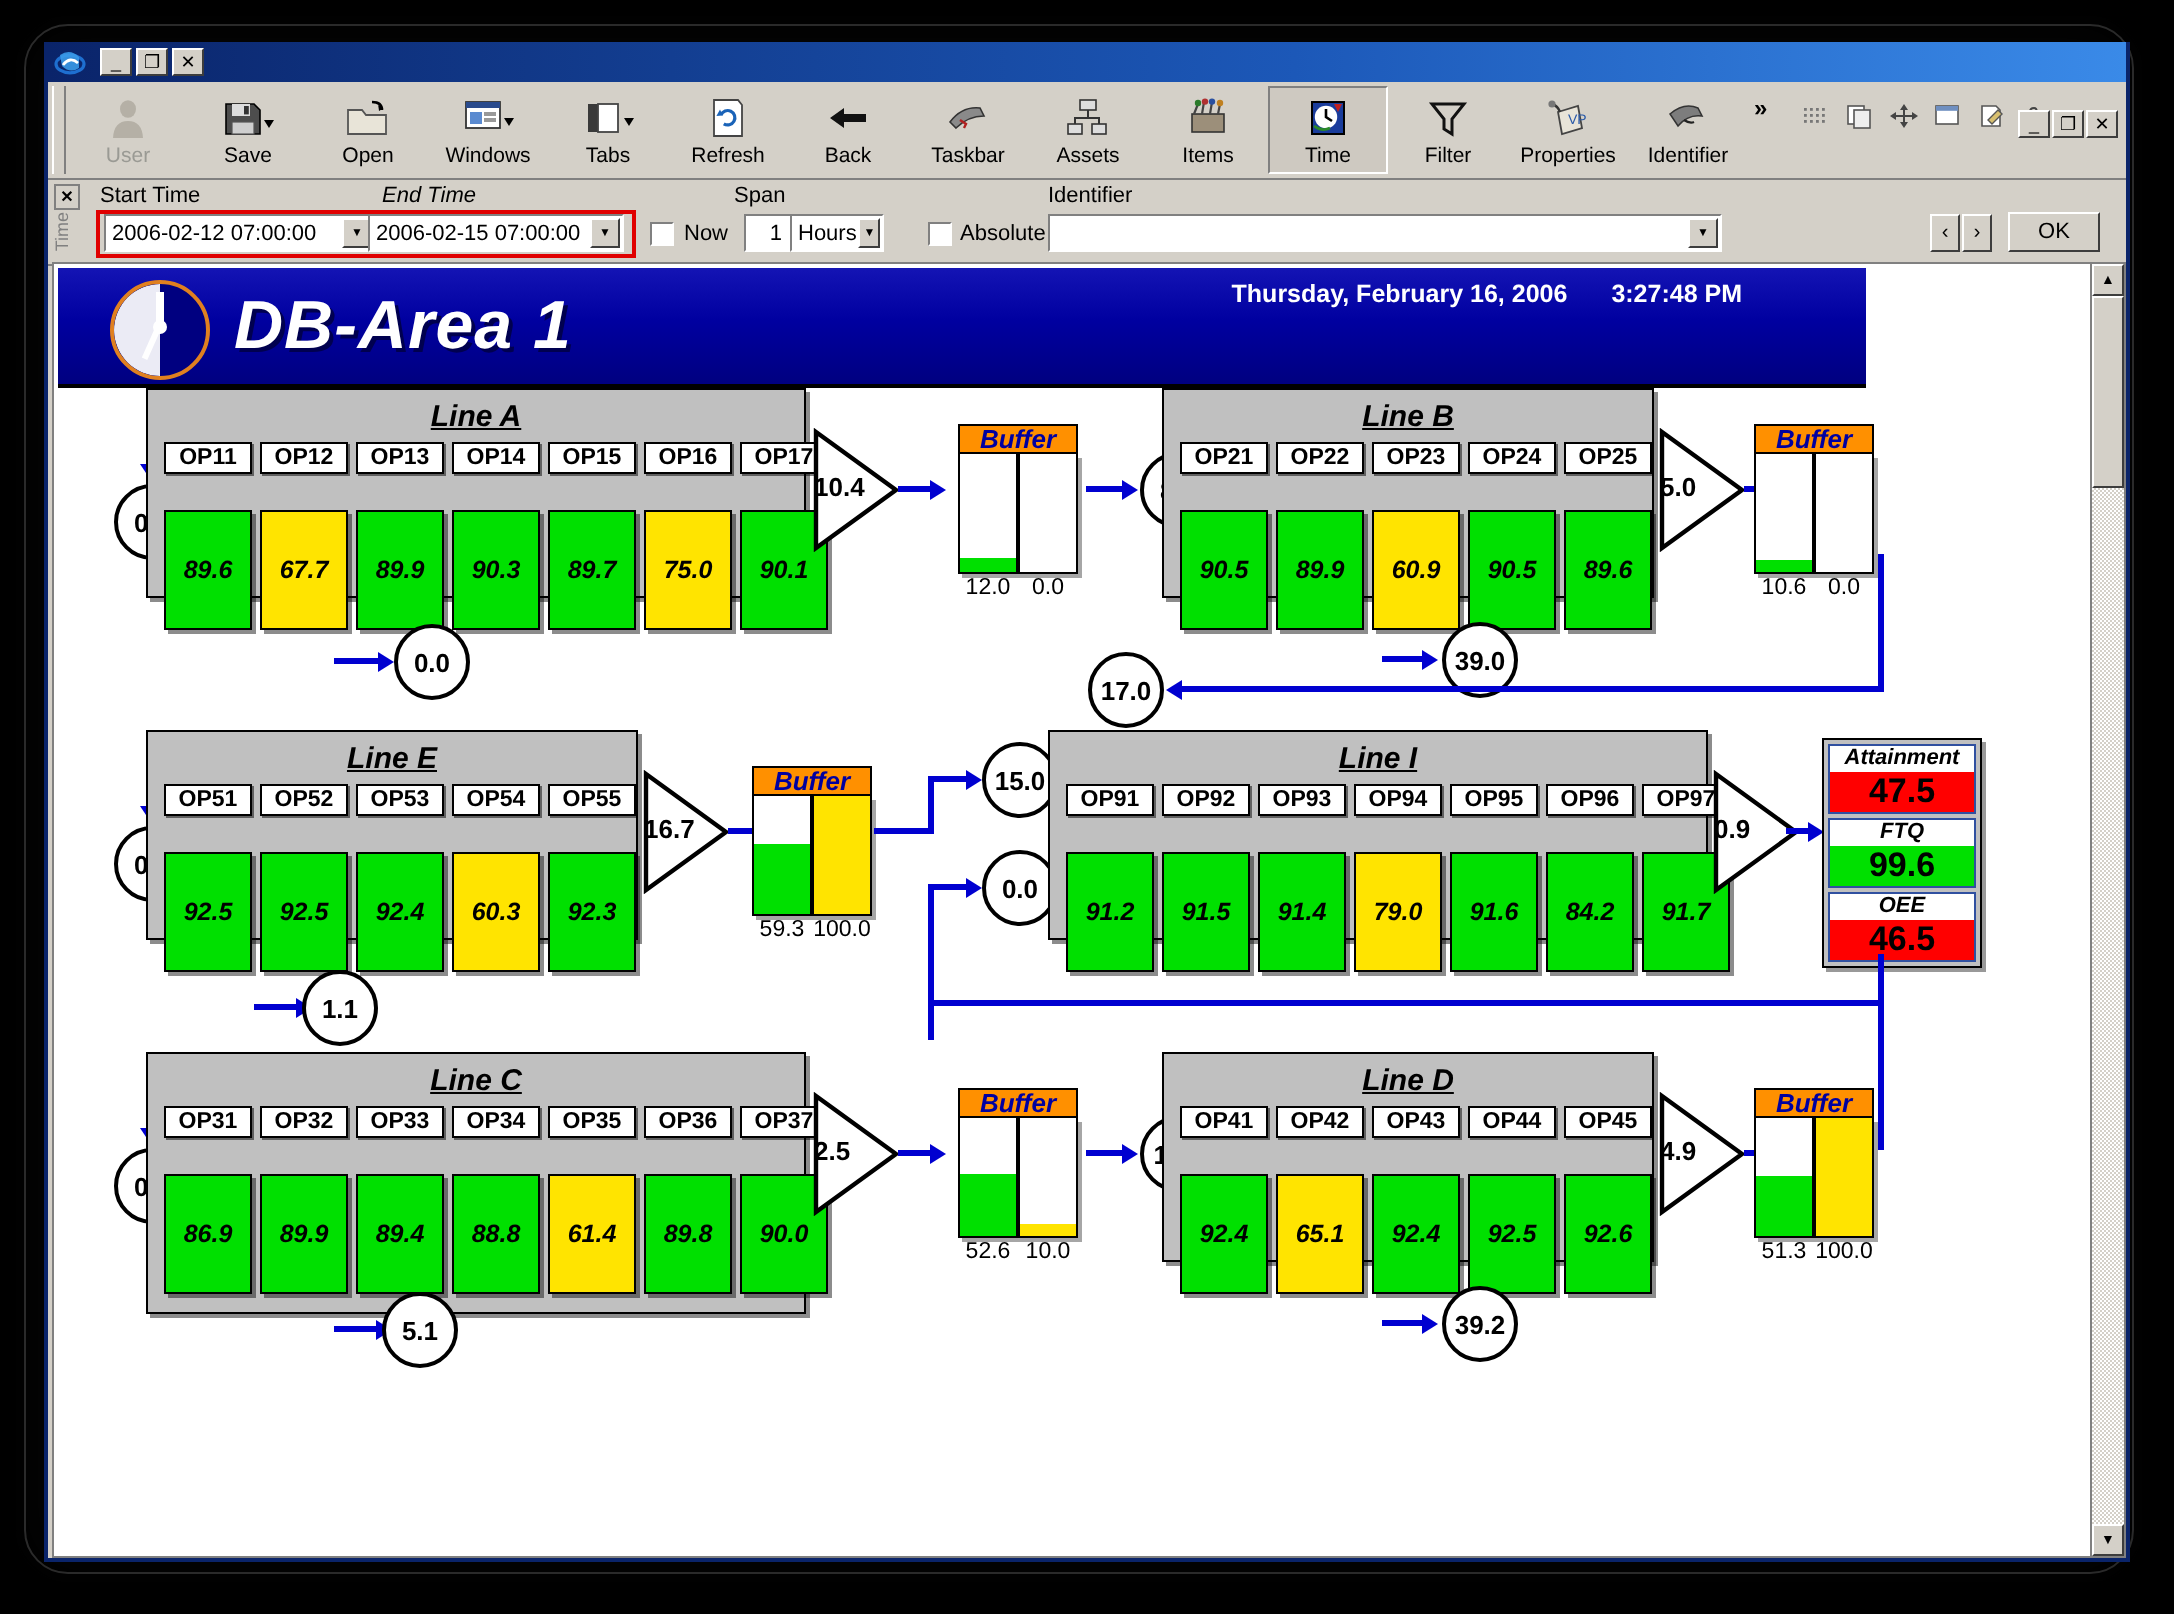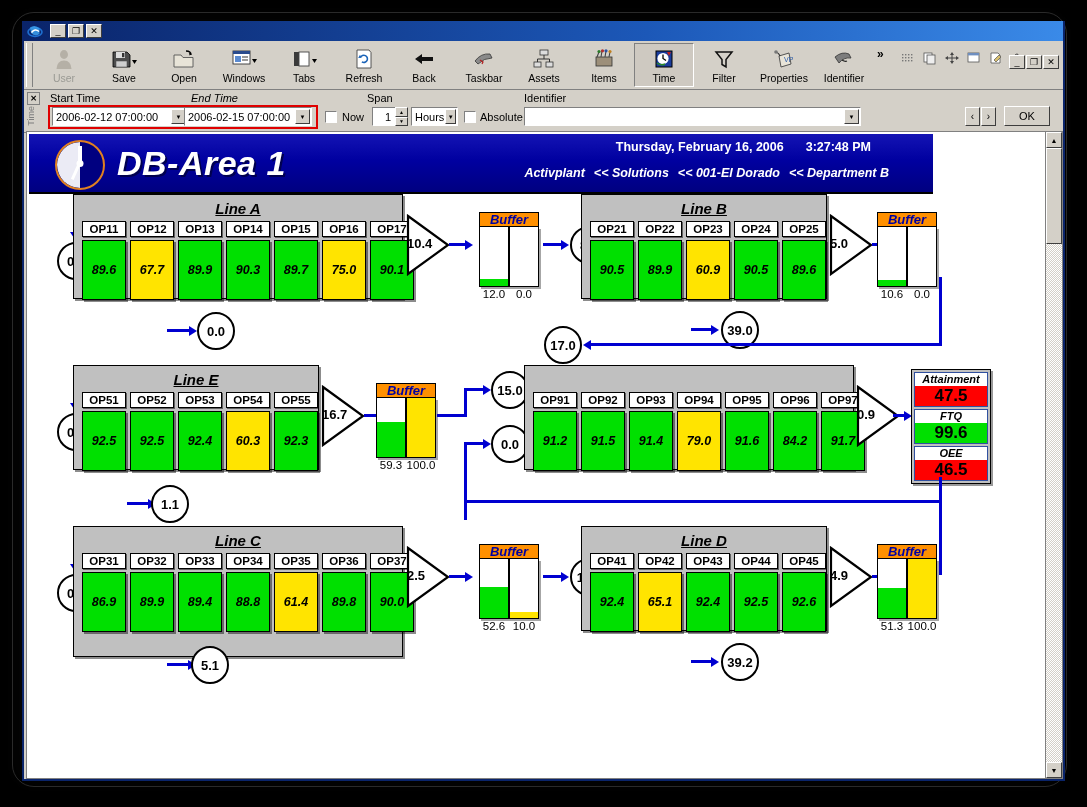--- a/index.html
+++ b/index.html
@@ -119,21 +119,21 @@
   .linebox{position:absolute;background:#c0c0c0;border:1px solid #000;
            box-shadow:2px 2px 0 rgba(0,0,0,.45);box-sizing:border-box;}
   .linebox .title{position:absolute;left:0;right:0;top:5px;text-align:center;font-size:15px;
            font-weight:bold;font-style:italic;text-decoration:underline;color:#000;}
   .ops{position:absolute;left:8px;top:26px;display:flex;gap:4px;}
   .op{display:flex;flex-direction:column;align-items:stretch;width:44px;}
   .op .opname{height:16px;background:#fff;border:1px solid #000;font-size:11.5px;font-weight:bold;
            display:flex;align-items:center;justify-content:center;box-sizing:border-box;
            box-shadow:1px 1px 0 rgba(0,0,0,.5);text-align:right;}
   .op .opval{height:60px;border:1px solid #000;font-size:12.5px;font-weight:bold;font-style:italic;
-           display:flex;align-items:center;justify-content:center;margin-top:3px;box-sizing:border-box;
+           display:flex;align-items:center;justify-content:center;margin-top:18px;box-sizing:border-box;
            box-shadow:2px 2px 0 rgba(0,0,0,.45);}
   .g{background:#00e000;} .y{background:#ffe400;} .r{background:#ff0000;}
 
   .circ{position:absolute;width:38px;height:38px;border-radius:50%;background:#fff;
         border:2px solid #000;display:flex;align-items:center;justify-content:center;
         font-size:13px;font-weight:bold;box-sizing:border-box;}
   .tri{position:absolute;width:44px;height:62px;}
   .tri .val{position:absolute;left:1px;top:22px;font-size:13px;font-weight:bold;}
 
   .buffer{position:absolute;width:60px;}
@@ -435,21 +435,21 @@
     <span class="fldlabel" style="left:318px;top:21px;">Now</span>
 
     <span class="spin" style="left:348px;top:17px;width:34px;padding-right:14px;">
       <span>1</span>
     </span>
     <span class="spinbtns" style="left:371px;top:17px;">
       <div>▲</div>
       <div>▼</div>
     </span>
 
-    <span class="combo" style="left:387px;top:17px;width:47px;">
+    <span class="combo" style="left:371px;top:17px;width:47px;">
       <span class="val">Hours</span>
       <span class="arrow">▼</span>
     </span>
 
     <span class="chk" style="left:440px;top:21px;"></span>
     <span class="fldlabel" style="left:456px;top:21px;">Absolute</span>
 
     <span class="combo" style="left:500px;top:17px;width:337px;">
       <span class="val"></span>
       <span class="arrow">▼</span>
@@ -468,26 +468,20 @@
         <span class="halfL"></span>
               <span class="hand"></span>
               <span class="hand2"></span>
               <span class="dot"></span>
       </span>
       <span id="bannertitle">DB-Area 1</span>
       <span id="bannerdate">
         <span>Thursday, February 16, 2006</span>
         <span>3:27:48 PM</span>
       </span>
-      <span id="bannercrumb">
-        <span>Activplant</span>
-        <span>&lt;&lt; Solutions</span>
-        <span>&lt;&lt; 001-El Dorado</span>
-        <span>&lt;&lt; Department B</span>
-      </span>
     </div>
 
     <span class="arrow-v" style="left:47px;top:72px;height:30px;"></span>
     <span class="ahead down" style="left:43px;top:100px;"></span>
     <span class="circ" style="left:30px;top:110px;">0.0</span>
 
     <div class="linebox" style="left:46px;top:62px;width:330px;height:105px;">
       <span class="title">Line A</span>
       <div class="ops">
         <div class="op">
@@ -678,20 +672,21 @@
     <span class="arrow-h" style="left:437px;top:256px;width:22px;"></span>
     <span class="ahead right" style="left:456px;top:253px;"></span>
     <span class="circ" style="left:464px;top:239px;">15.0</span>
 
     <span class="arrow-v" style="left:437px;top:310px;height:78px;"></span>
     <span class="arrow-h" style="left:437px;top:310px;width:22px;"></span>
     <span class="ahead right" style="left:456px;top:307px;"></span>
     <span class="circ" style="left:464px;top:293px;">0.0</span>
 
     <div class="linebox" style="left:497px;top:233px;width:330px;height:105px;">
+      <span class="title">Line I</span>
       <div class="ops">
         <div class="op">
                 <span class="opname">OP91</span>
                 <span class="opval g">91.2</span>
               </div>
         <div class="op">
                 <span class="opname">OP92</span>
                 <span class="opval g">91.5</span>
               </div>
         <div class="op">

